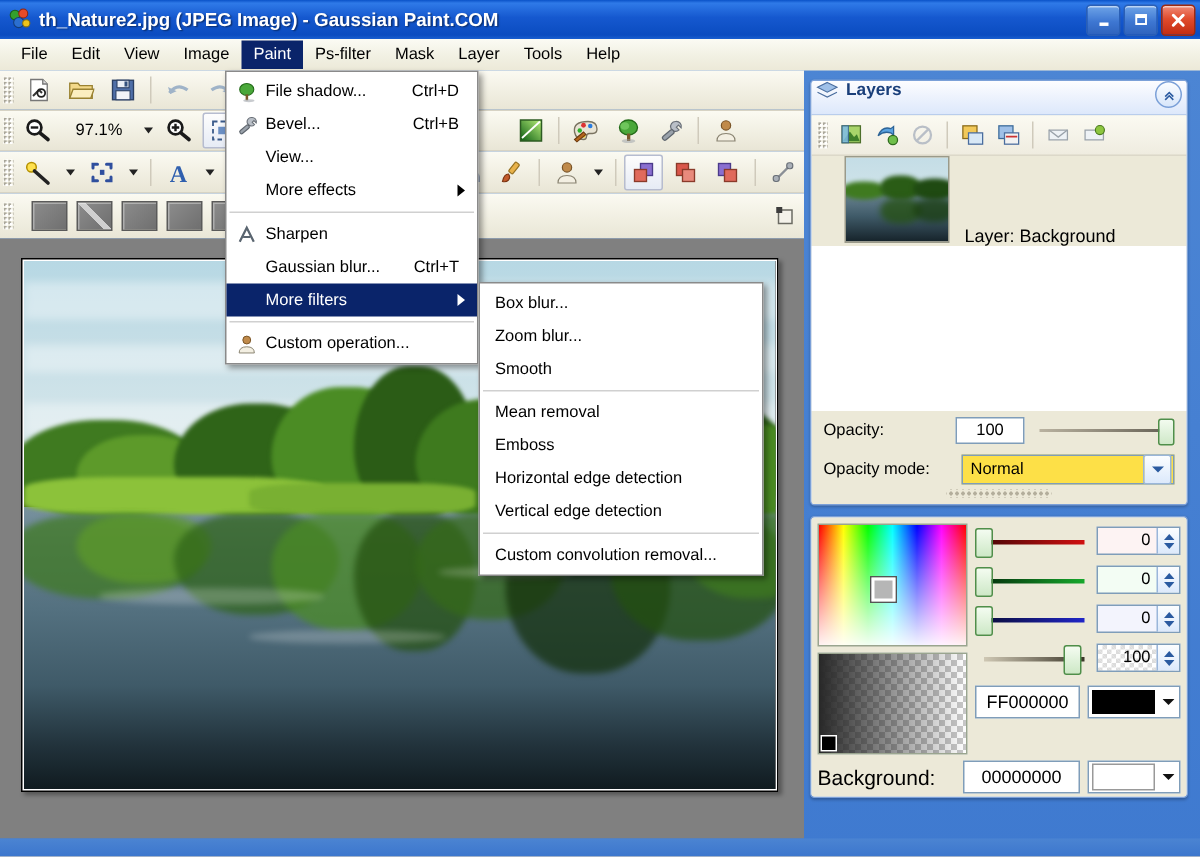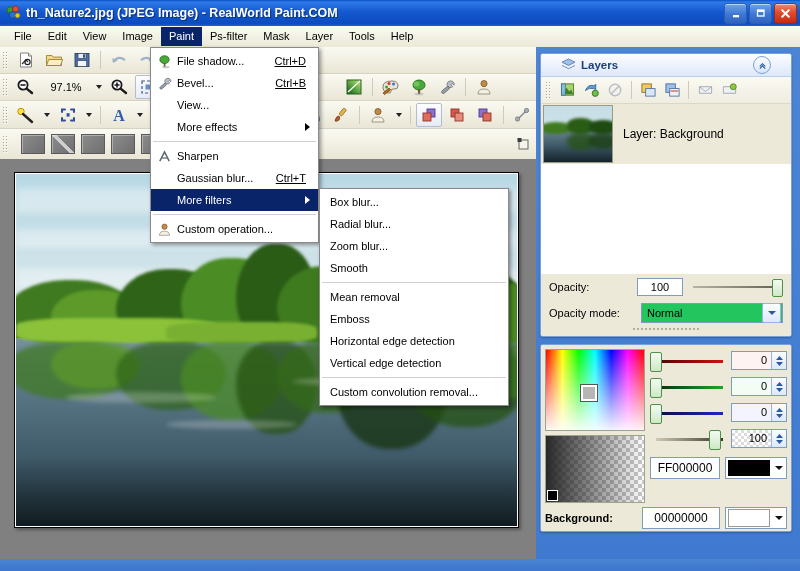--- a/index.html
+++ b/index.html
@@ -94,59 +94,59 @@
     position:absolute;background:#fff;border:1px solid #8a8a8a;
     box-shadow:2px 2px 4px rgba(0,0,0,.4);box-sizing:border-box;padding:2px 0;
   }
   #effectMenu{left:150px;top:47px;width:169px;}
   #filterMenu{left:319px;top:188px;width:190px;}
   .menu .row{display:flex;align-items:center;height:22px;position:relative;padding:0 2px;}
   .menu .row.sel{background:#0a246a;}
   .menu .row.sel .lbl,.menu .row.sel .acc{color:#fff;}
   .menu .ico{width:22px;height:18px;flex:none;display:flex;align-items:center;justify-content:center;}
   .menu .lbl{font-size:11px;color:#000;flex:1;white-space:nowrap;padding-left:2px;}
-  .menu .acc{font-size:11px;color:#000;padding-right:10px;white-space:nowrap;text-decoration:underline;}
+  .menu .acc{font-size:11px;color:#000;padding-right:10px;white-space:nowrap;}
   .menu .arrow{width:0;height:0;border-top:4px solid transparent;border-bottom:4px solid transparent;
                border-left:5px solid #000;margin-right:6px;flex:none;}
   .menu .row.sel .arrow{border-left-color:#fff;}
   .menu .sep{height:1px;background:#d0d0d0;margin:3px 2px 3px 2px;}
   #filterMenu .lbl{padding-left:8px;}
   #filterMenu .row{height:22px;}
 
   
   .dock{position:absolute;left:540px;top:53px;width:252px;}
   .panel{background:#fff;border:1px solid #7ba0d8;border-radius:3px;overflow:hidden;
          box-shadow:0 1px 2px rgba(0,0,0,.25);}
-  .ptitle{height:22px;display:flex;align-items:center;
+  .ptitle{height:22px;display:flex;align-items:flex-start;
      background:linear-gradient(to bottom,#fdfdff 0%,#eef3fd 45%,#dde8fb 100%);
-     border-bottom:1px solid #b9cdec;padding:0 20px;}
+     border-bottom:1px solid #b9cdec;padding:0 3px;}
   .ptitle .pico{width:16px;height:14px;margin-right:4px;flex:none;}
   .ptitle .ptxt{font-weight:bold;font-size:11.5px;color:#1a3f7a;flex:1;}
   .collapse{width:16px;height:16px;border-radius:50%;border:1px solid #7ba0d8;
      background:linear-gradient(to bottom,#fbfdff,#d8e6fa);display:flex;align-items:center;justify-content:center;}
   .pbody{background:#ece9d8;}
 
   .layertools{height:26px;display:flex;align-items:center;padding-left:2px;
      background:linear-gradient(to bottom,#fbfaf2,#efece0);border-bottom:1px solid #dcd8c9;}
   .ltb{width:24px;height:22px;display:flex;align-items:center;justify-content:center;flex:none;}
-  .layerrow{height:60px;display:flex;align-items:center;background:#ece9d8;}
+  .layerrow{height:60px;display:flex;align-items:flex-end;background:#ece9d8;margin-left:20px;}
   .thumb{width:68px;height:56px;margin:2px;flex:none;border:1px solid #9a9a8a;position:relative;overflow:hidden;}
   .layername{font-size:12px;color:#000;padding-left:8px;}
   .layerpad{background:#fff;height:110px;}
 
   .rowline{display:flex;align-items:center;height:26px;padding:0 8px;}
   .rowline .lb{font-size:11px;color:#000;width:88px;flex:none;}
   .numbox{height:18px;border:1px solid #7f9db9;background:#fff;font-size:11px;
      display:flex;align-items:center;justify-content:center;box-sizing:border-box;}
   .slider{flex:1;height:18px;position:relative;margin-left:10px;}
   .slider .track{position:absolute;left:0;right:10px;top:8px;height:2px;
      background:linear-gradient(to right,#b9b2a0,#6b665a);}
   .slider .knob{position:absolute;top:1px;width:9px;height:16px;border-radius:2px;
      background:linear-gradient(to bottom,#f2fbef,#cfe8c8);border:1px solid #4f8f4a;}
-  .combo{flex:1;height:20px;border:1px solid #7f9db9;background:#22c55e;display:flex;align-items:center;
+  .combo{flex:1;height:20px;border:1px solid #7f9db9;background:#fde047;display:flex;align-items:center;
      margin-left:4px;box-sizing:border-box;}
   .combo span{font-size:11px;padding-left:5px;flex:1;}
   .combo .cbtn{width:17px;height:18px;margin-right:1px;display:flex;align-items:center;justify-content:center;
      background:linear-gradient(to bottom,#fbfdff,#dce9fb);border:1px solid #9ab6da;border-radius:2px;}
   .dotted{height:6px;background-image:radial-gradient(#b3ae9c 45%,transparent 46%);
      background-size:4px 4px;background-position:center;width:70px;margin:0 auto;}
 
   
   .colorbody{display:flex;padding:4px;gap:5px;background:#ece9d8;}
   .colleft{width:100px;flex:none;}
@@ -174,39 +174,39 @@
   .spin .val{flex:1;text-align:right;padding-right:4px;font-size:11px;line-height:17px;}
   .spin .arrows{width:14px;background:linear-gradient(to bottom,#fbfdff,#dce9fb);border-left:1px solid #9ab6da;
      display:flex;flex-direction:column;align-items:center;justify-content:center;gap:2px;}
   .hexrow{display:flex;align-items:center;gap:5px;margin-top:4px;}
   .hexbox{flex:1;height:22px;border:1px solid #7f9db9;background:#fff;font-size:12px;
      display:flex;align-items:center;justify-content:center;box-sizing:border-box;}
   .swbox{width:62px;height:22px;border:1px solid #7f9db9;background:#fff;display:flex;align-items:center;box-sizing:border-box;}
   .swbox .sw{flex:1;height:16px;margin:2px;background:#000;}
   .swbox .cbtn2{width:14px;height:20px;display:flex;align-items:center;justify-content:center;}
   .cutrow{display:flex;align-items:center;gap:5px;padding:0 4px 2px 4px;background:#ece9d8;}
-  .cutlabel{width:92px;font-size:11px;font-weight:bold;}
+  .cutlabel{width:92px;font-size:14px;}
   .statusbar{position:absolute;left:0;bottom:0;width:800px;height:12px;
      background:linear-gradient(to bottom,#4b84d2,#3c76cd);}
 </style>
 </head>
 <body>
 
 <div id="app">
 
   <div class="titlebar">
     <div class="title-icon">
       <svg width="18" height="16" viewBox="0 0 18 16">
         <circle cx="6" cy="5" r="3.2" fill="#33a02c" stroke="#1c5e19" stroke-width=".7"></circle>
         <circle cx="11.5" cy="4" r="3" fill="#e84b2a" stroke="#8d2512" stroke-width=".7"></circle>
         <circle cx="8.5" cy="10" r="3.4" fill="#2b6fd0" stroke="#143d77" stroke-width=".7"></circle>
         <circle cx="13.5" cy="10.5" r="2.4" fill="#f0c419" stroke="#8a7110" stroke-width=".7"></circle>
       </svg>
     </div>
-    <div class="title-text">th_Nature2.jpg (JPEG Image) - RealWorld Paint.COM</div>
+    <div class="title-text">th_Nature2.jpg (JPEG Image) - Gaussian Paint.COM</div>
     <div class="winbtns">
       <div class="wb min">
         <svg width="10" height="10" viewBox="0 0 10 10">
             <rect x="2" y="6" width="6" height="2.3" fill="#fff"></rect>
           </svg>
       </div>
       <div class="wb max">
         <svg width="11" height="11" viewBox="0 0 11 11">
           <rect x="2.5" y="2" width="6.5" height="6" fill="none" stroke="#fff" stroke-width="1.3"></rect>
           <rect x="2.5" y="2" width="6.5" height="2" fill="#fff"></rect>
@@ -550,23 +550,20 @@
         </svg>
       </div>
       <div class="lbl">Custom operation...</div>
       <div class="acc"></div>
     </div>
   </div>
 
   <div class="menu" id="filterMenu">
     <div class="row">
       <div class="lbl">Box blur...</div>
-    </div>
-    <div class="row">
-      <div class="lbl">Radial blur...</div>
     </div>
     <div class="row">
       <div class="lbl">Zoom blur...</div>
     </div>
     <div class="row">
       <div class="lbl">Smooth</div>
     </div>
     <div class="sep"></div>
     <div class="row">
       <div class="lbl">Mean removal</div>

